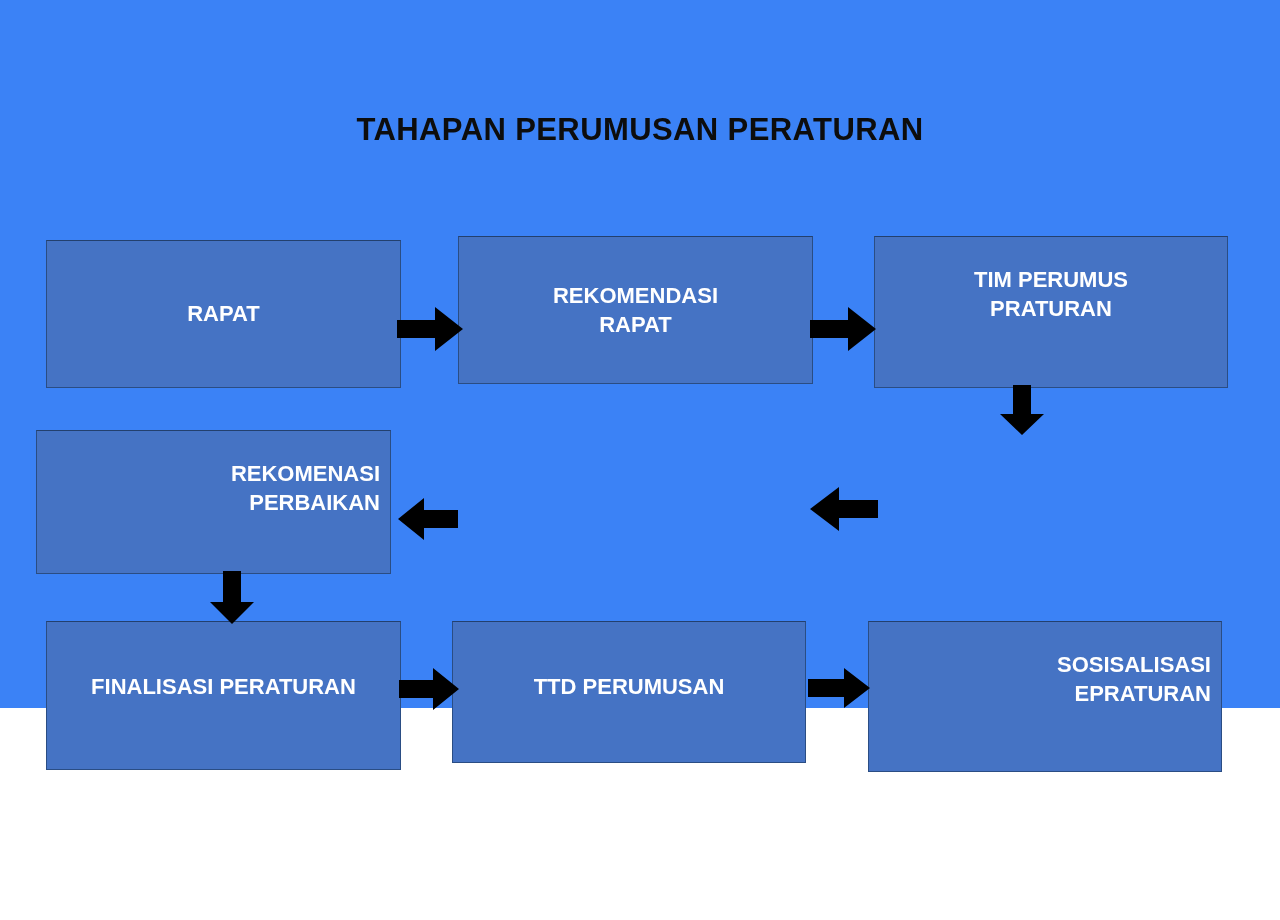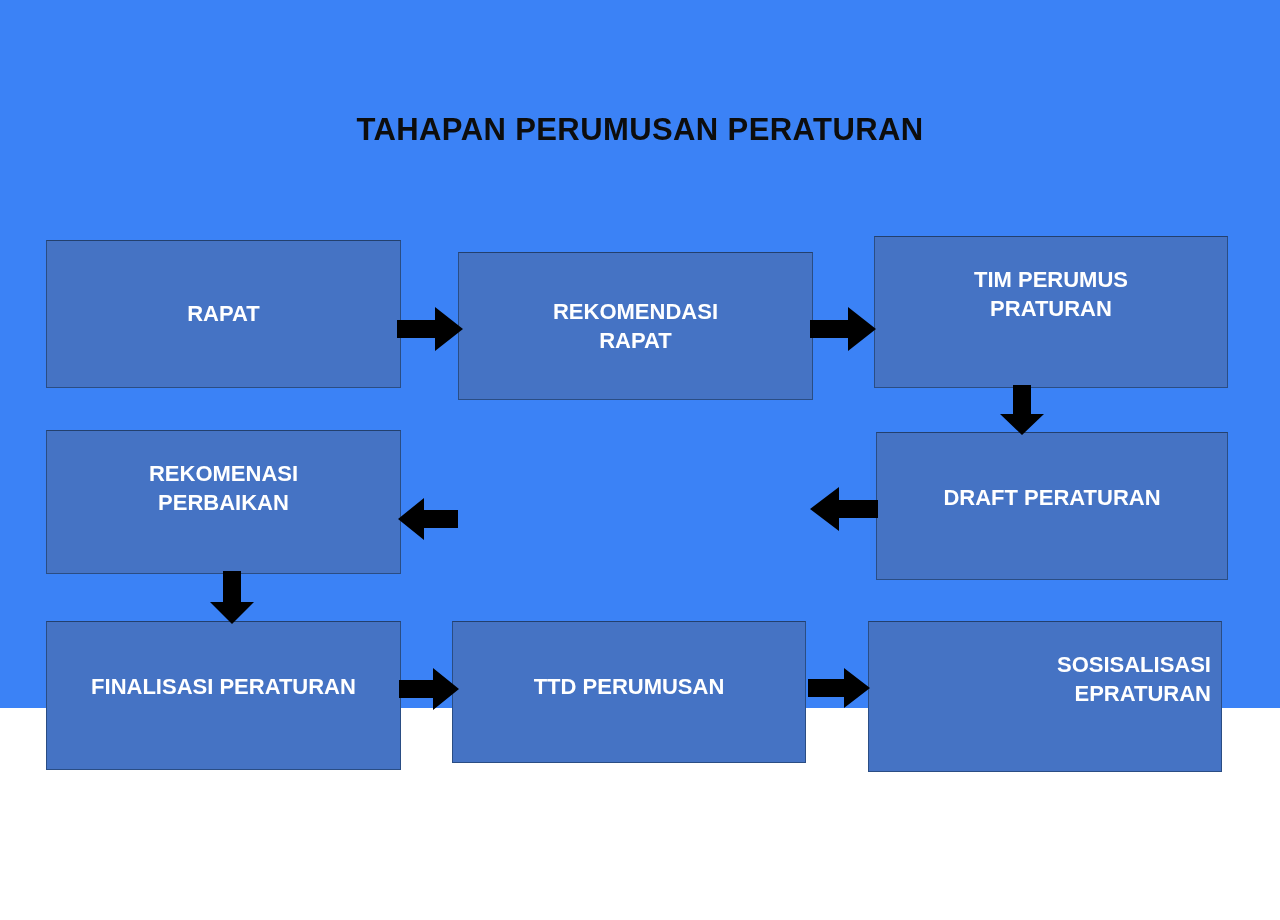--- a/index.html
+++ b/index.html
@@ -60,25 +60,25 @@
     width: 100%;
     white-space: pre-line;
   }
 
   
   .node.align-top  { align-items: flex-start; padding-top: 28px; }
   .node.align-mid-hi { align-items: flex-start; padding-top: 50px; }
 
   
   #node-rapat          { left: 46px;  top: 240px; width: 355px; height: 148px; }
-  #node-rekomendasi    { left: 458px; top: 252px; width: 355px; height: 148px; }
+  #node-rekomendasi    { left: 458px; top: 236px; width: 355px; height: 148px; }
   #node-tim-perumus    { left: 874px; top: 236px; width: 354px; height: 152px; }
 
   
-  #node-rekomenasi     { left: 46px;  top: 430px; width: 355px; height: 144px; }
+  #node-rekomenasi     { left: 36px;  top: 430px; width: 355px; height: 144px; text-align: right; }
   #node-pleno          { left: 458px; top: 430px; width: 355px; height: 144px; }
   #node-draft          { left: 876px; top: 432px; width: 352px; height: 148px; }
 
   
   #node-finalisasi     { left: 46px;  top: 621px; width: 355px; height: 149px; }
   #node-ttd            { left: 452px; top: 621px; width: 354px; height: 142px; }
   #node-sosisalisasi   { left: 868px; top: 621px; width: 354px; height: 151px; text-align: right; }
 
   
   .arrow {
@@ -117,23 +117,20 @@
     <span class="node-label">TIM PERUMUS
 PRATURAN</span>
   </div>
 
   <div class="node align-top" id="node-rekomenasi">
     <span class="node-label">REKOMENASI
 PERBAIKAN</span>
   </div>
 
 
-  <div class="node align-mid-hi" id="node-draft">
-    <span class="node-label">DRAFT PERATURAN</span>
-  </div>
 
   <div class="node align-mid-hi" id="node-finalisasi">
     <span class="node-label">FINALISASI PERATURAN</span>
   </div>
 
   <div class="node align-mid-hi" id="node-ttd">
     <span class="node-label">TTD PERUMUSAN</span>
   </div>
 
   <div class="node align-top" id="node-sosisalisasi">

